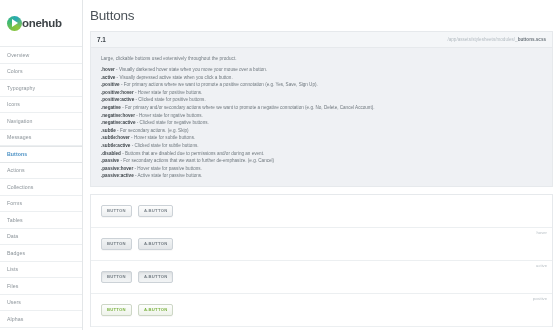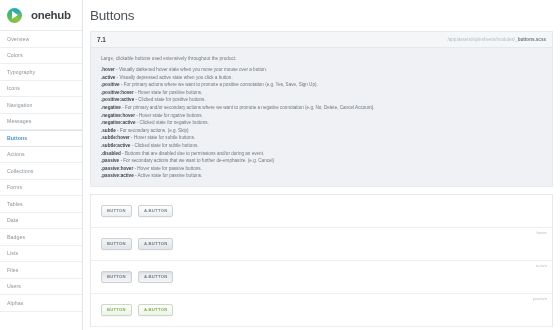--- a/index.html
+++ b/index.html
@@ -13,24 +13,24 @@
 
   
   .sidebar {
     width: 83px; height: 330px;
     background: #ffffff;
     border-right: 1px solid #e3e6e8;
     display: flex; flex-direction: column;
     flex: 0 0 83px;
   }
   .logo-wrap {
-    height: 31px;
+    height: 47px;
     display: flex; align-items: center;
     padding-left: 7px;
-    gap: 9px;
+    gap: 0;
     border-bottom: 1px solid #e9ecee;
   }
   .logo-mark {
     width: 15px; height: 15px; border-radius: 50%;
     background: conic-gradient(from 200deg, #7ec242 0deg, #3cb878 90deg, #27a9b5 180deg, #8dc63f 300deg, #7ec242 360deg);
     position: relative;
     flex: 0 0 15px;
   }
   .logo-mark::after {
     content: "";

